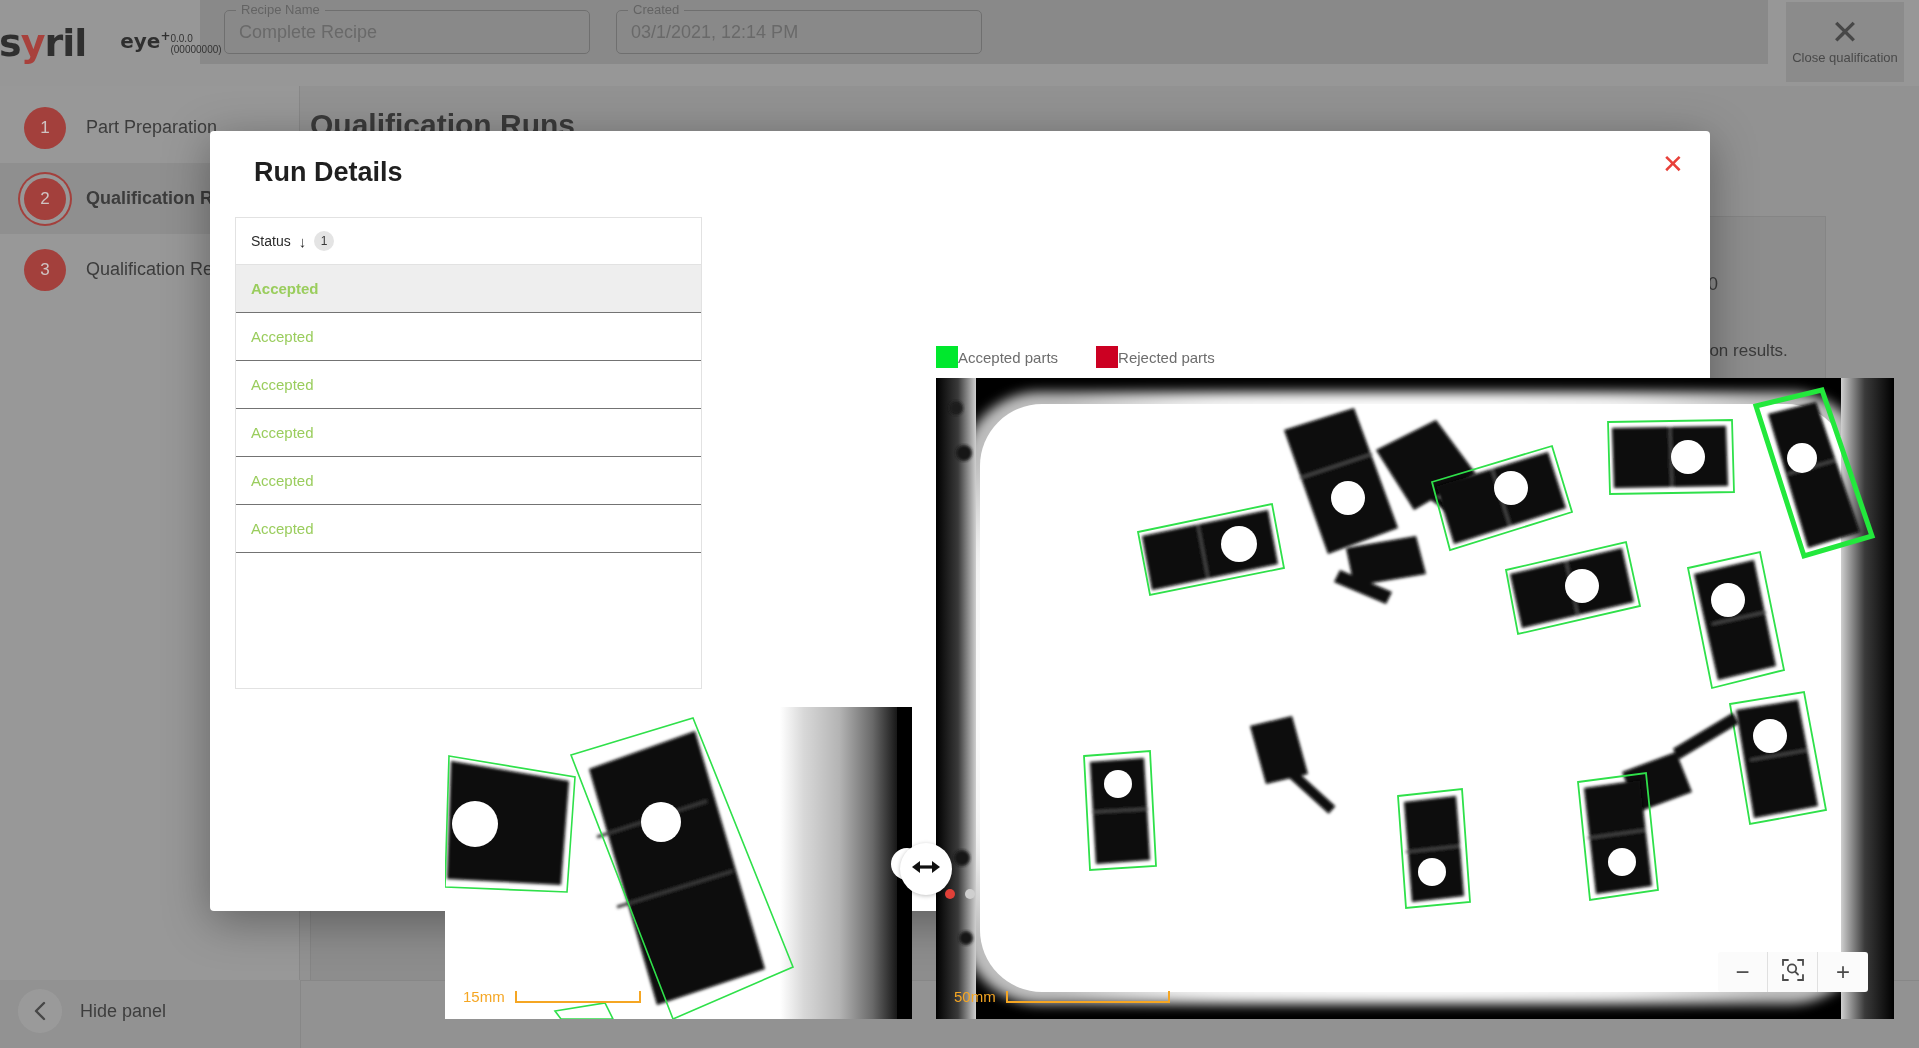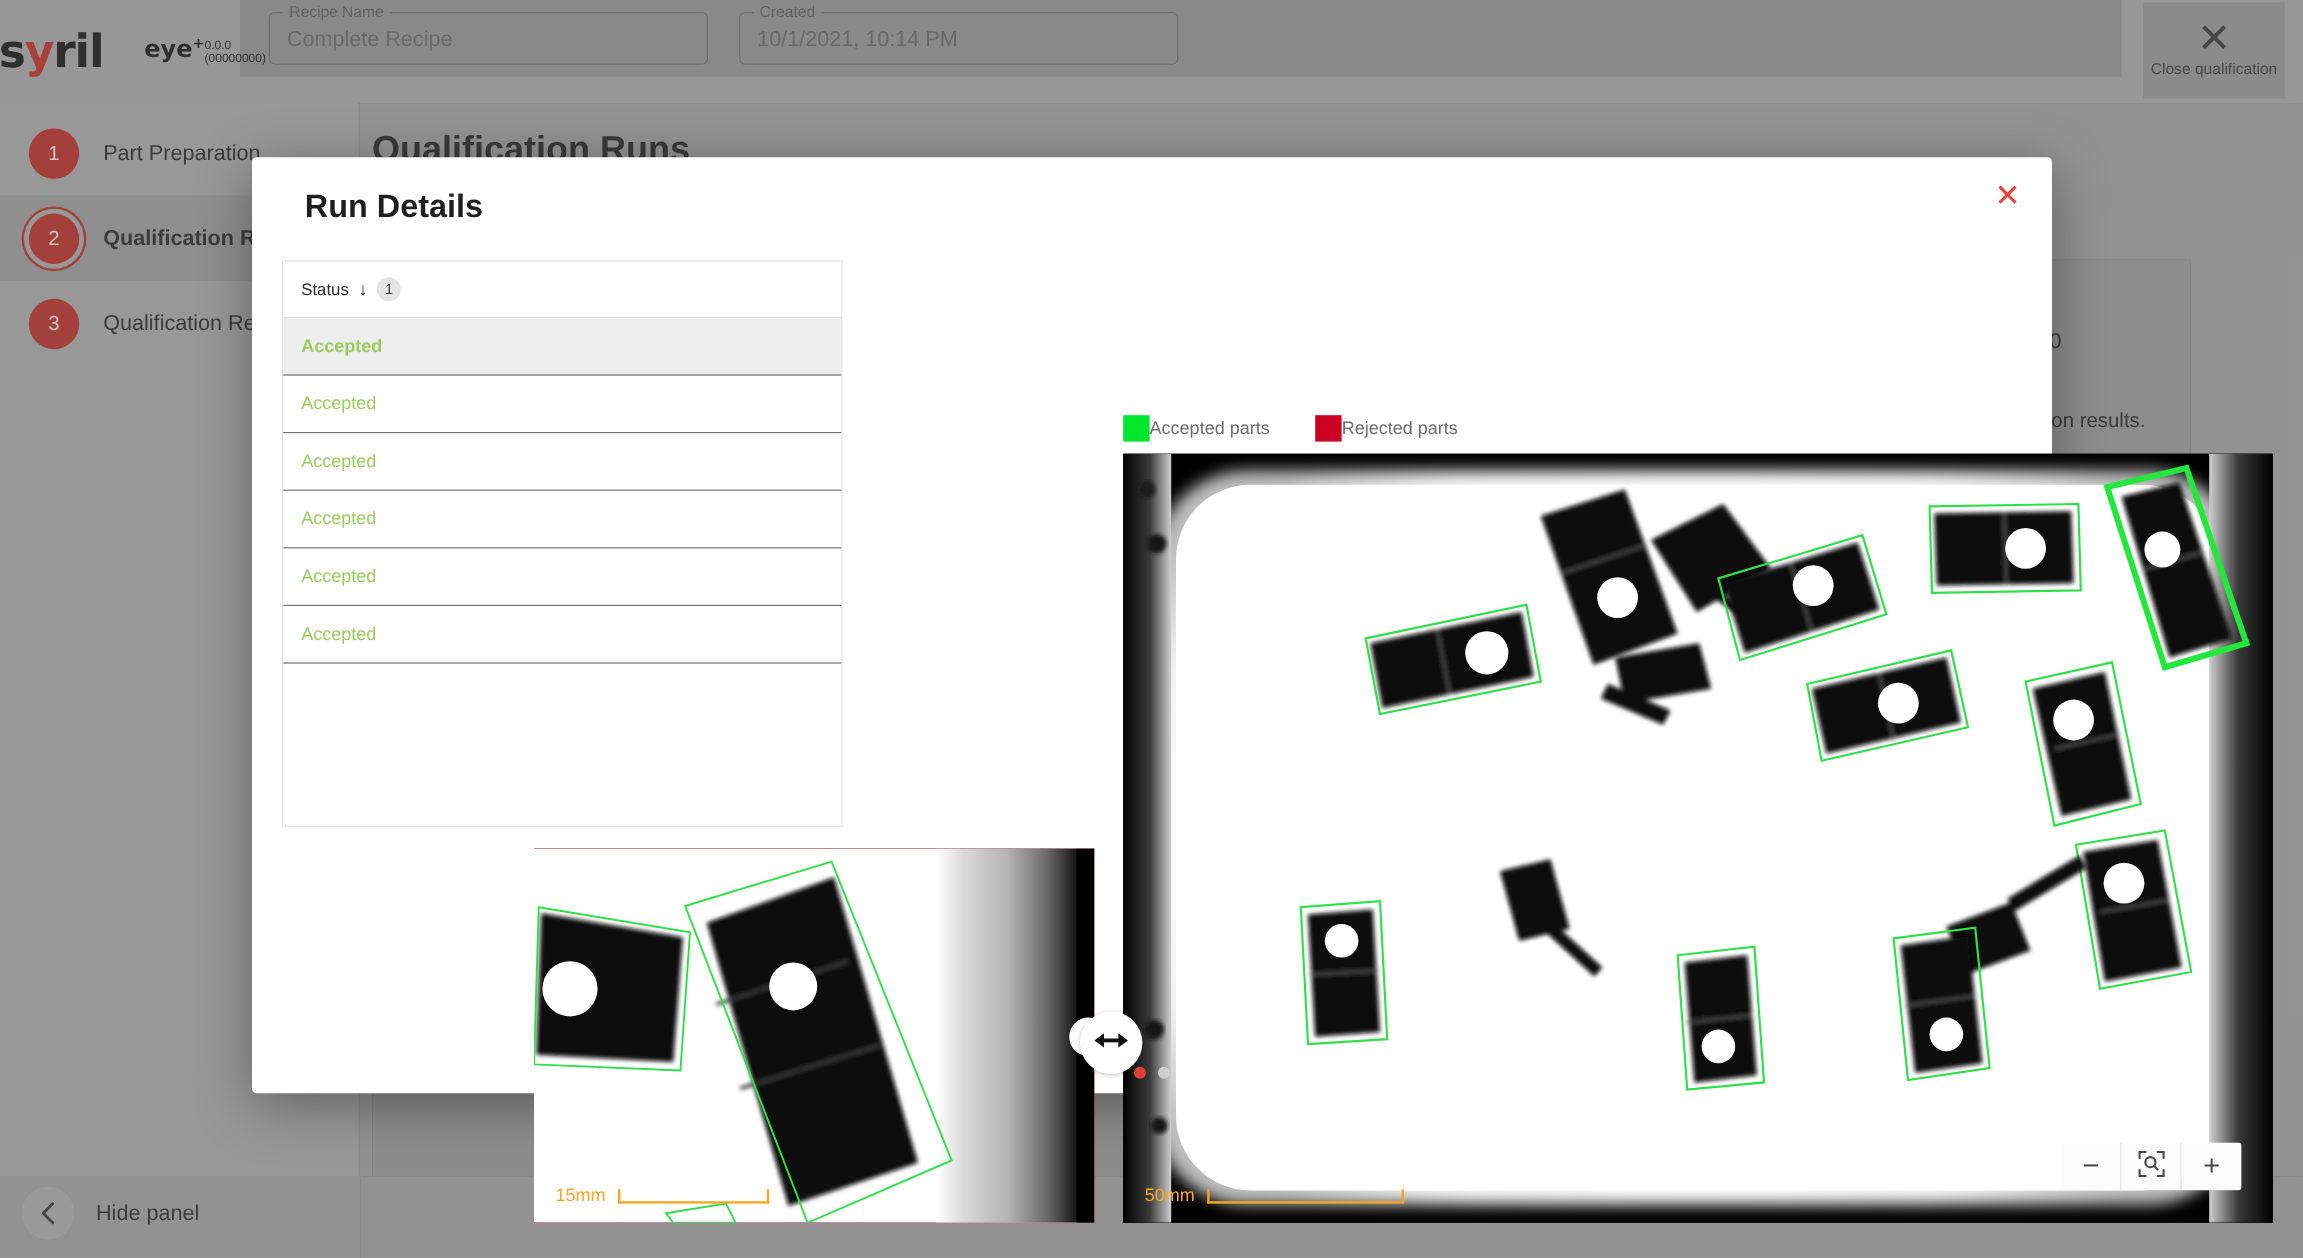--- a/index.html
+++ b/index.html
@@ -158,21 +158,21 @@
   }
   .status-row {
     height: 48px; display: flex; align-items: center; padding-left: 15px;
     border-bottom: 1px solid #737373; font-size: 15px; color: #9acd5d; cursor: pointer;
   }
   .status-row.selected { background: #eeeeee; font-weight: 700; }
 
   
   #detail-image {
     position: absolute; left: 235px; top: 576px; width: 467px; height: 312px;
-    overflow: hidden; background: #7f1d1d; border: 0;
+    overflow: hidden; background: #000000; border: 0;
   }
   
   #main-image {
     position: absolute; left: 726px; top: 247px; width: 958px; height: 641px;
     overflow: hidden; background: #000;
   }
 
   .legend {
     position: absolute; left: 726px; top: 215px; display: flex; gap: 38px; align-items: center;
   }
@@ -230,21 +230,21 @@
       <div class="logo-ver">0.0.0 (00000000)</div>
     </div>
 
     <div class="topfields">
       <div class="field" id="recipe-name-field">
         <span class="flabel">Recipe Name</span>
         <span class="fval">Complete Recipe</span>
       </div>
       <div class="field" id="created-field">
         <span class="flabel">Created</span>
-        <span class="fval">10/1/2021, 10:14 PM</span>
+        <span class="fval">03/1/2021, 12:14 PM</span>
       </div>
     </div>
 
     <div class="closequal">
       <div class="xg">✕</div>
       <div class="xl">Close qualification</div>
     </div>
   </div>
 
   <div class="sidenav">

